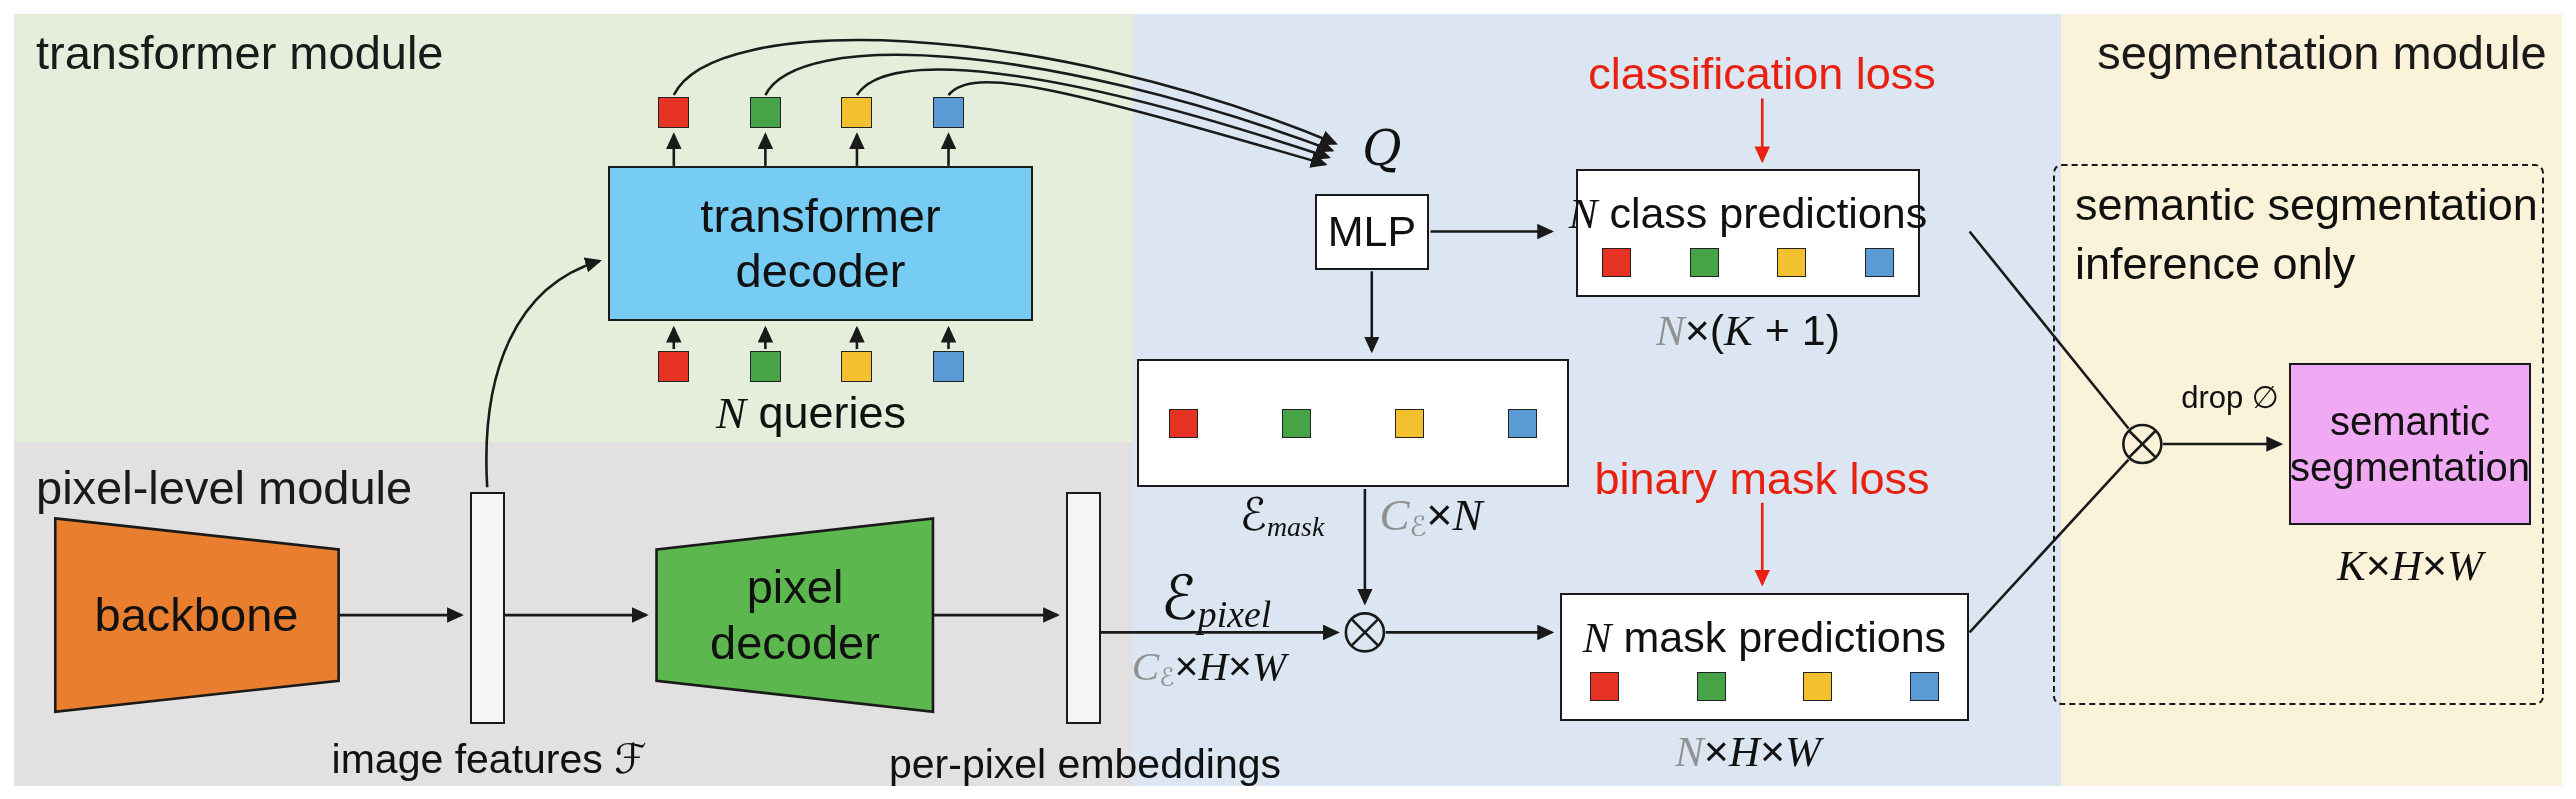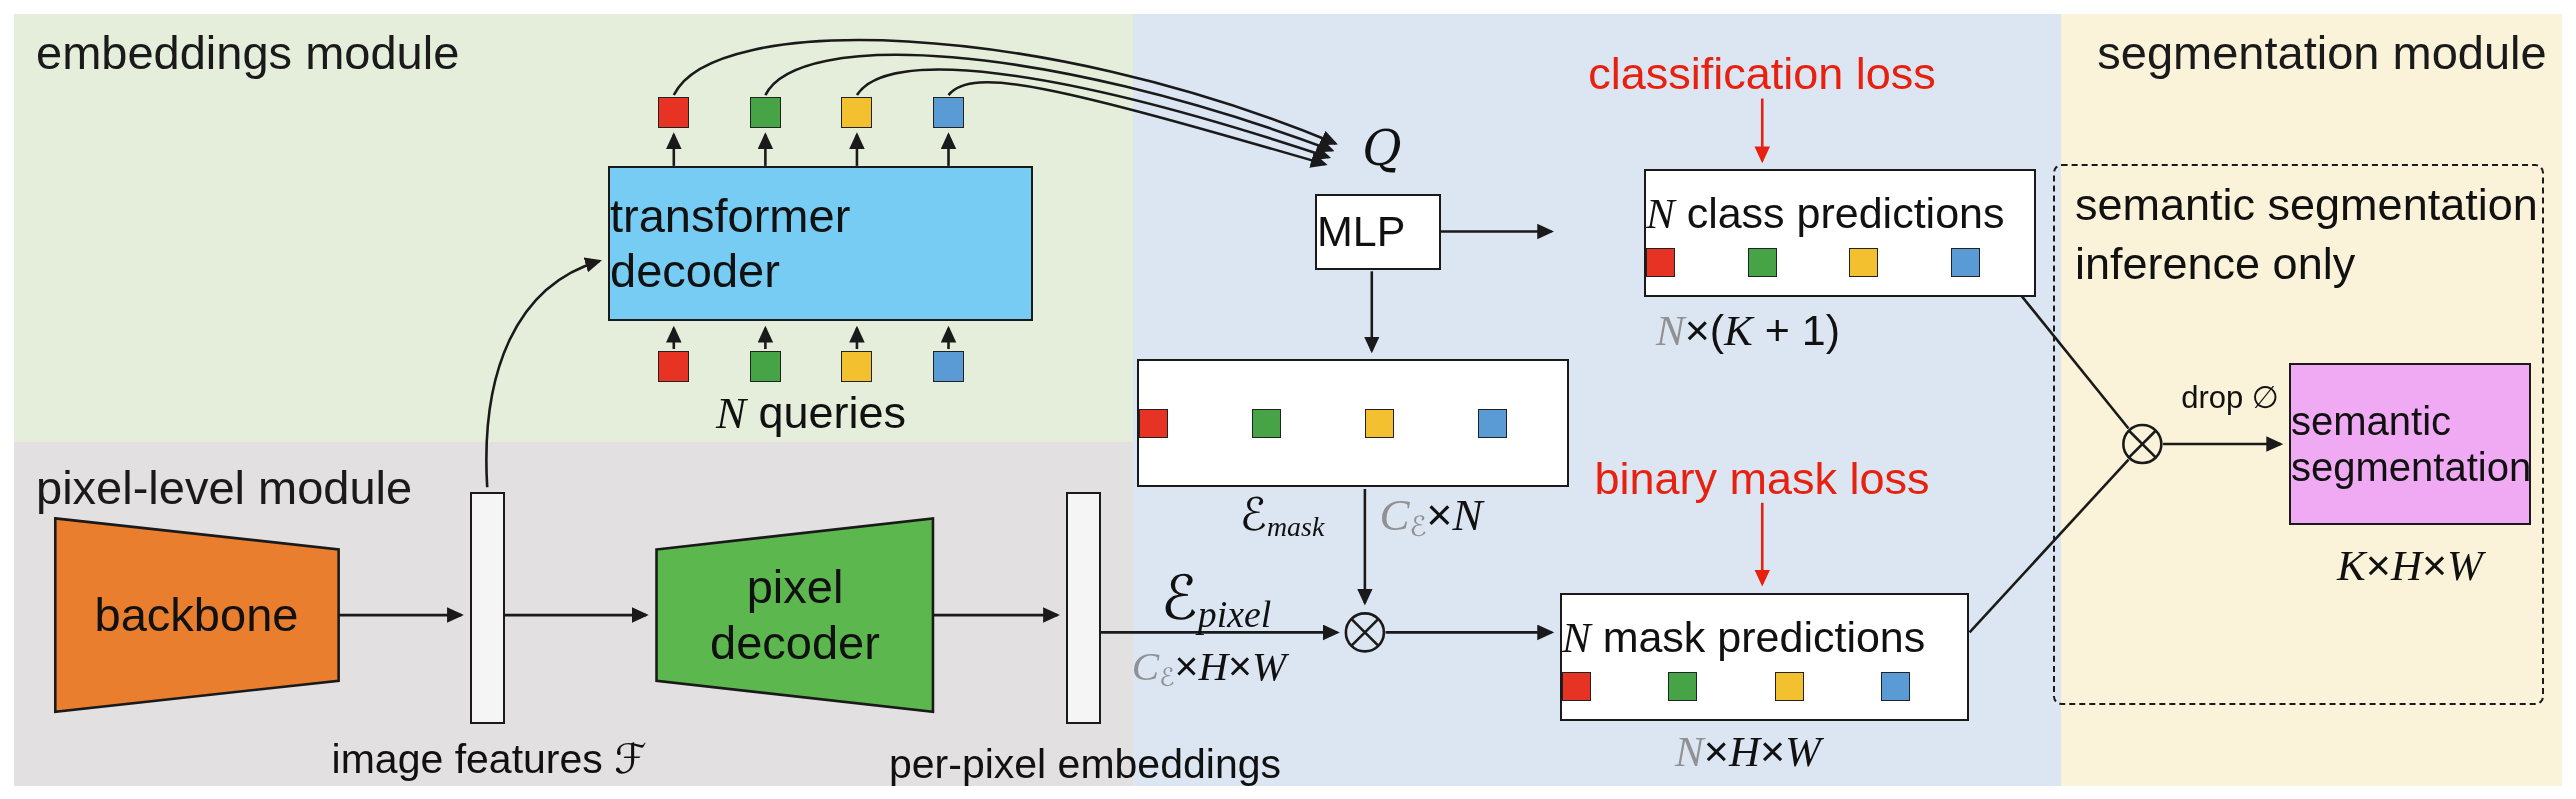--- a/index.html
+++ b/index.html
@@ -1,21 +1,21 @@
 <!DOCTYPE html>
 <html style="--panel-transformer: #e5eedb; --panel-pixel: #e2e0e0; --panel-middle: #dce6f2; --panel-segmentation: #faf3da; --decoder-fill: #76ccf3; --backbone-fill: #e87e2e; --pixel-decoder-fill: #5cb84e; --semantic-seg-fill: #f0a9f3; --loss-red: #e8200f; --dim-gray: #919191; --sq-red: #e63323; --sq-green: #46a346; --sq-yellow: #f3c02f; --sq-blue: #5b9bd5;font-size:14px"><head>
 <meta charset="utf-8">
 <style>
   *{margin:0;padding:0;box-sizing:border-box}
   body{background:#fff;font-family:"Liberation Sans","DejaVu Sans",sans-serif;color:#111}
   #canvas{position:relative;width:2576px;height:800px;background:#fff;overflow:hidden}
   .panel{position:absolute;z-index:1}
   #overlay{position:absolute;left:0;top:0;z-index:3}
   .box{position:absolute;background:#fff;border:2.6px solid #1a1a1a;display:flex;flex-direction:column;
-       justify-content:space-evenly;z-index:4;padding:7px 0}
+       align-items:center;justify-content:space-evenly;z-index:4;padding:7px 0}
   .btitle{font-size:43px;line-height:1.15;white-space:nowrap}
   .sqrow{display:flex;justify-content:space-between;width:86%}
   .sq{width:29px;height:29px;border:1.7px solid #222;flex:0 0 auto}
   .fsq{position:absolute;width:31px;height:31px;border:1.7px solid #222;z-index:4}
   .bar{position:absolute;width:35px;height:232px;background:#f5f5f5;border:2.6px solid #1a1a1a;z-index:4}
   .shape-label{position:absolute;display:flex;flex-direction:column;align-items:center;justify-content:center;
        z-index:5;font-size:47px;line-height:1.2}
   .lbl{position:absolute;z-index:6;white-space:nowrap;font-size:43px;line-height:1.15}
   .cx{transform:translateX(-50%)}
   .mtitle{font-size:47px;color:#1a1a1a}
@@ -96,21 +96,21 @@
     <line class="ln" x1="2280" y1="732" x2="2464" y2="532"></line>
 
     <g>
       <circle class="ln" cx="2480" cy="514" r="22" fill="none"></circle>
       <line class="ln" x1="2464" y1="498" x2="2496" y2="530"></line>
       <line class="ln" x1="2464" y1="530" x2="2496" y2="498"></line>
     </g>
     <line class="ln arr" x1="2504" y1="514" x2="2640" y2="514"></line>
   </svg>
 
-  <div class="lbl mtitle" style="left:36px;top:26px">embeddings module</div>
+  <div class="lbl mtitle" style="left:36px;top:26px">transformer module</div>
   <div class="lbl mtitle" style="left:36px;top:461px">pixel-level module</div>
   <div class="lbl mtitle cx" style="left:2322px;top:26px">segmentation module</div>
 
   <div class="box" style="left:608px;top:166px;width:425px;height:155px;background:var(--decoder-fill,#76ccf3);justify-content:center">
     <div class="btitle" style="font-size:47px">transformer</div>
     <div class="btitle" style="font-size:47px">decoder</div>
   </div>
 
   <div class="fsq" style="left:658px;top:97px;background:var(--sq-red,#e63323)"></div>
   <div class="fsq" style="left:750px;top:97px;background:var(--sq-green,#46a346)"></div>
@@ -132,28 +132,28 @@
     <span>decoder</span>
   </div>
 
   <div class="bar" style="left:470px;top:492px"></div>
   <div class="bar" style="left:1066px;top:492px"></div>
 
   <div class="lbl cx" style="left:489px;top:736px;font-size:41px"><span>image features </span><span class="scr">ℱ</span></div>
   <div class="lbl cx" style="left:1085px;top:741px;font-size:41px">per-pixel embeddings</div>
 
   <div class="lbl cx cal" style="left:1382px;top:121px;font-size:48px">Q</div>
-  <div class="box" style="left:1315px;top:194px;width:126px;height:76px;justify-content:center">
+  <div class="box" style="left:1315px;top:194px;width:114px;height:76px;justify-content:center">
     <div class="btitle" style="font-size:43px">MLP</div>
   </div>
 
   <div class="lbl cx red" style="left:1762px;top:48px;font-size:45px">classification loss</div>
   <div class="lbl cx red" style="left:1762px;top:453px;font-size:45px">binary mask loss</div>
 
-  <div class="box" style="left:1644px;top:169px;width:392px;height:128px">
+  <div class="box" style="left:1576px;top:169px;width:344px;height:128px">
     <div class="btitle"><span class="it">N</span><span> class predictions</span></div>
     <div class="sqrow">
       <span class="sq" style="background:var(--sq-red,#e63323)"></span>
       <span class="sq" style="background:var(--sq-green,#46a346)"></span>
       <span class="sq" style="background:var(--sq-yellow,#f3c02f)"></span>
       <span class="sq" style="background:var(--sq-blue,#5b9bd5)"></span>
     </div>
   </div>
   <div class="lbl cx" style="left:1748px;top:306px"><span class="it gray">N</span><span>×(</span><span class="it">K</span><span> + 1)</span></div>
 

